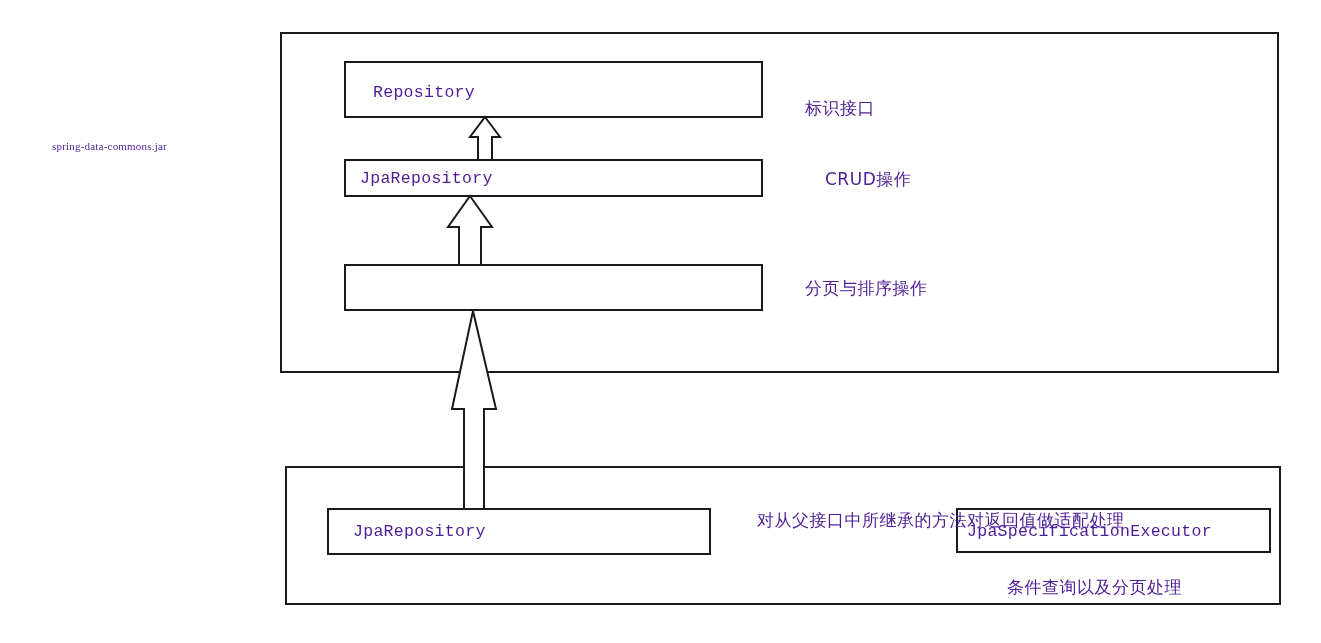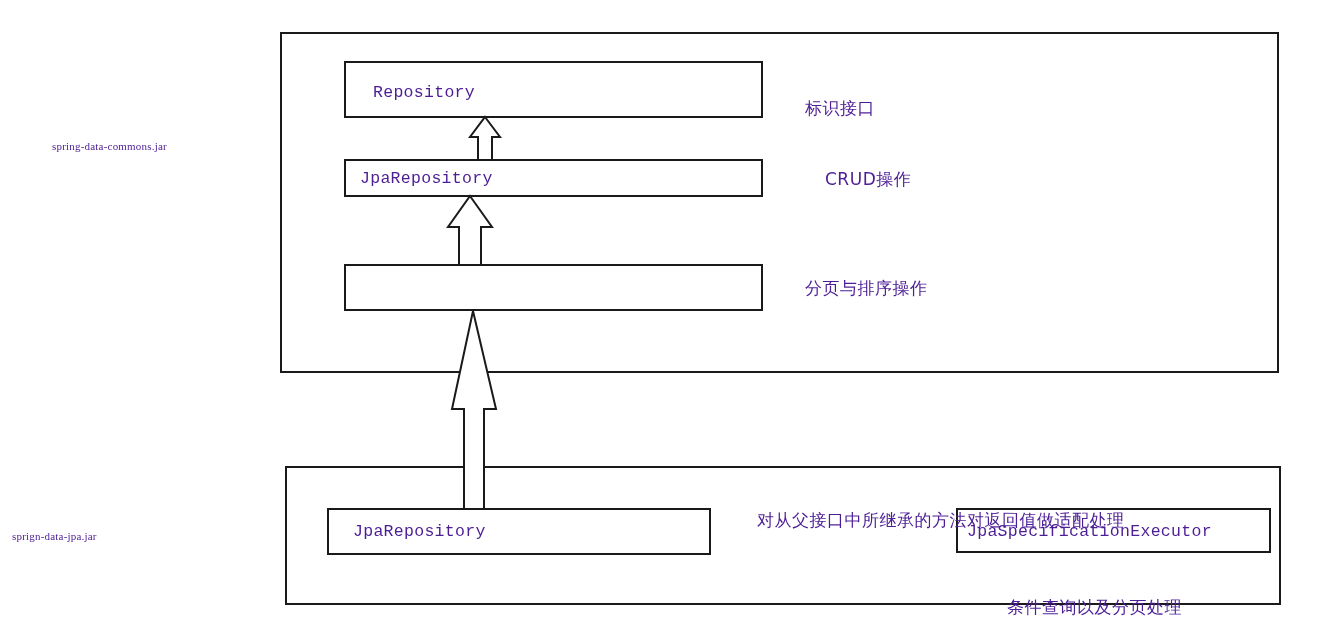--- a/index.html
+++ b/index.html
@@ -114,34 +114,33 @@
              L 484 509
              L 464 509
              L 464 409
              L 452 409
              Z"></path>
 
   </svg>
 
   <div class="txt jar-label" style="left:52px; top:139px;">spring-data-commons.jar</div>
 
-  <div class="txt jar-label" style="left:12px; top:529px;">sprign-data-jpa.jar</div>
 
   <div class="txt mono-label" style="left:373px; top:82px;">Repository</div>
 
   <div class="txt cjk-label" style="left:805px; top:81px;margin-top:16px;">标识接口</div>
 
   <div class="txt mono-label" style="left:360px; top:168px;">JpaRepository</div>
 
   <div class="txt cjk-label" style="left:805px; top:168px;margin-left:20px;">CRUD操作</div>
 
 
   <div class="txt cjk-label" style="left:805px; top:277px;text-align:center;">分页与排序操作</div>
 
   <div class="txt mono-label" style="left:353px; top:521px;">JpaRepository</div>
 
   <div class="txt mono-label" style="left:967px; top:521px;">JpaSpecificationExecutor</div>
 
   <div class="txt cjk-block" style="left:757px; top:508px;">对从父接口中所继承的方法对返回值做适配处理</div>
 
-  <div class="txt cjk-label" style="left:1007px; top:596px;text-align:center;">条件查询以及分页处理</div>
+  <div class="txt cjk-label" style="left:1007px; top:576px;text-align:center;">条件查询以及分页处理</div>
 
 </div>
 
 </body></html>

